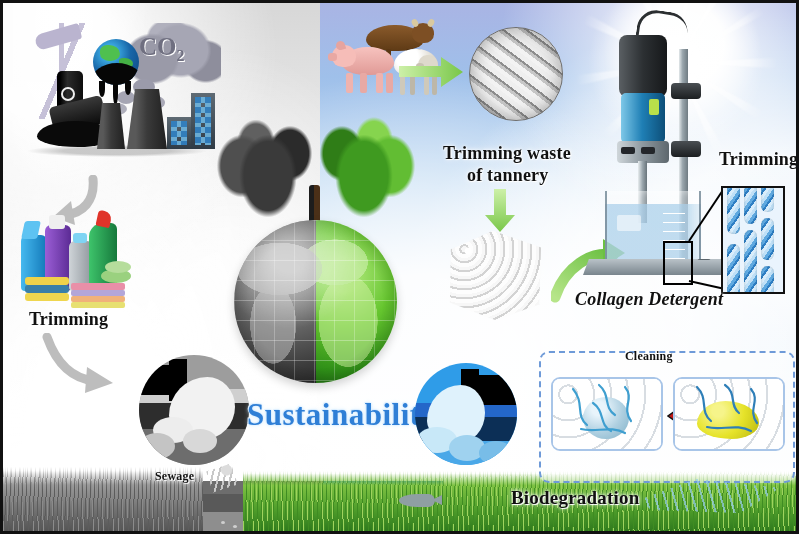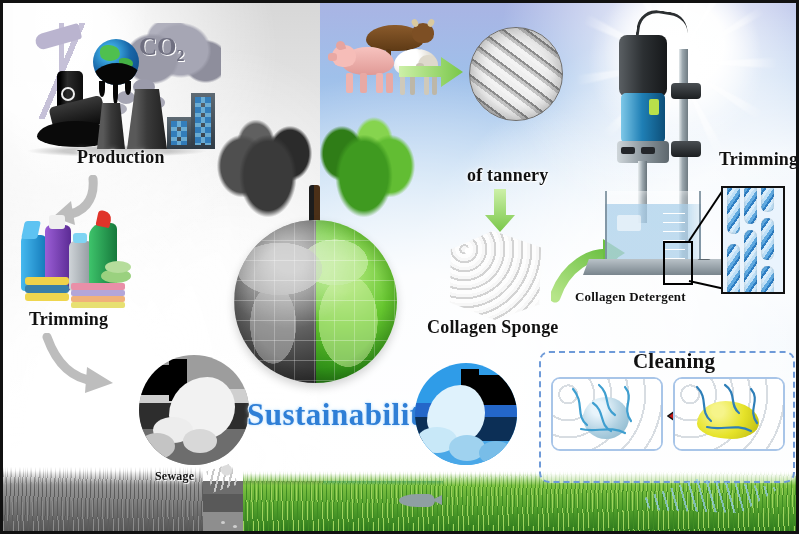--- a/index.html
+++ b/index.html
@@ -289,20 +289,21 @@
   <div class="strip grass-green"></div>
   <div class="fish" style="left:396px;bottom:24px;z-index:3;">
     <b style="background:#8f9fa3;width:36px;height:13px;"></b>
       <i style="border-right:10px solid #8f9fa3;"></i>
   </div>
 
   <div style="position:absolute;right:16px;bottom:18px;width:140px;height:34px;z-index:4;
      background:repeating-linear-gradient(74deg, rgba(150,205,230,.85) 0 2px, rgba(0,0,0,0) 2px 9px);
      clip-path:polygon(0 60%,40% 0,100% 26%,72% 100%,8% 92%);opacity:.85;"></div>
 
+  <div class="lbl shadow" style="left:508px;bottom:22px;font-size:19px;z-index:6;">Biodegradation</div>
 
   <div id="tree-globe">
     <div class="canopy">
       <div class="cl"></div>
       <div class="cr"></div>
     </div>
     <div class="trunk"></div>
     <div class="globe">
       <div class="gl"></div>
       <div class="gr"></div>
@@ -337,21 +338,20 @@
 
     <div class="stack s1"></div>
     <div class="stack s2"></div>
     <div class="bld" style="left:146px;width:24px;height:32px;">
       <div class="win"></div>
     </div>
     <div class="bld" style="left:170px;width:24px;height:56px;">
       <div class="win"></div>
     </div>
   </div>
-  <div class="lbl shadow" style="left:74px;top:144px;font-size:18px;">Production</div>
 
   <div class="ar-gray" style="left:28px;top:172px;">
     <svg width="70" height="50" viewBox="0 0 70 50">
       <path d="M62 4 C 64 26, 52 38, 34 40" stroke="#bdbdbd" stroke-width="9" fill="none" stroke-linecap="round"></path>
       <path d="M40 26 L 22 42 L 44 50 Z" fill="#bdbdbd"></path>
     </svg>
   </div>
 
   <div id="detergent">
     <div class="bottle" style="left:0;top:20px;width:26px;height:56px;background:linear-gradient(to right,#46b9ef,#1278b8);"></div>
@@ -453,36 +453,36 @@
           <linearGradient id="g1" x1="0" y1="0" x2="1" y2="0">
         <stop offset="0" stop-color="#cdf0a8"></stop>
             <stop offset="1" stop-color="#79c74a"></stop>
           </linearGradient>
         </defs>
       <path d="M0 11 L42 11 L42 2 L64 17 L42 32 L42 22 L0 22 Z" fill="url(#g1)"></path>
     </svg>
   </div>
 
   <div id="trim"></div>
+  <div class="lbl shadow" style="left:440px;top:140px;font-size:18px;">Trimming waste</div>
   <div class="lbl shadow" style="left:464px;top:162px;font-size:18px;">of tannery</div>
 
   <div class="ar-green" style="position:absolute;left:480px;top:186px;">
     <svg width="34" height="44" viewBox="0 0 34 44">
       <defs>
           <linearGradient id="g2" x1="0" y1="0" x2="0" y2="1">
         <stop offset="0" stop-color="#cdf0a8"></stop>
             <stop offset="1" stop-color="#79c74a"></stop>
           </linearGradient>
         </defs>
       <path d="M11 0 L23 0 L23 26 L32 26 L17 43 L2 26 L11 26 Z" fill="url(#g2)"></path>
     </svg>
   </div>
 
   <div id="sponge-cube"></div>
-  <div class="lbl shadow" style="left:424px;top:314px;font-size:18px;">Collagen Sponge</div>
 
   <div class="ar-green" style="position:absolute;left:548px;top:234px;">
     <svg width="76" height="66" viewBox="0 0 76 66">
       <defs>
           <linearGradient id="g3" x1="0" y1="1" x2="1" y2="0">
         <stop offset="0" stop-color="#b6e589"></stop>
             <stop offset="1" stop-color="#6cc043"></stop>
           </linearGradient>
         </defs>
       <path d="M4 60 C 14 30, 40 14, 62 18" stroke="url(#g3)" stroke-width="11" fill="none" stroke-linecap="round"></path>
@@ -522,24 +522,24 @@
   <div id="collagen-inset">
     <div class="fiber" style="left:4px;top:-6px;height:52px;"></div>
     <div class="fiber" style="left:4px;top:56px;height:54px;"></div>
     <div class="fiber" style="left:21px;top:-4px;height:40px;"></div>
     <div class="fiber" style="left:21px;top:42px;height:66px;"></div>
     <div class="fiber" style="left:38px;top:-6px;height:30px;"></div>
     <div class="fiber" style="left:38px;top:30px;height:42px;"></div>
     <div class="fiber" style="left:38px;top:78px;height:32px;"></div>
   </div>
   <div class="lbl shadow" style="left:716px;top:146px;font-size:18px;">Trimming</div>
-  <div class="lbl shadow" style="left:572px;top:286px;font-size:13px;">Collagen Detergent</div>
+  <div class="lbl shadow" style="left:572px;top:286px;font-size:18px;font-style:italic;">Collagen Detergent</div>
 
   <div id="pickering">
-    <div class="lbl" style="left:92px;top:-4px;font-size:21px;">Cleaning</div>
+    <div class="lbl" style="left:84px;top:-4px;font-size:12px;">Cleaning</div>
 
     <div class="pk-panel" style="left:10px;">
       <div class="beads"></div>
       <div class="droplet" style="left:30px;top:18px;width:46px;height:42px;
            background:radial-gradient(circle at 34% 28%, #e8f4fb 0 16%, #aecfe0 56%, #7fb0c7 100%);"></div>
       <svg style="position:absolute;left:6px;top:2px;" width="100" height="66" viewBox="0 0 100 66">
         <g stroke="#3f9fd0" stroke-width="2.2" fill="none" stroke-linecap="round">
           <path d="M14 8 C 26 22, 16 34, 28 44"></path>
           <path d="M40 4 C 52 14, 44 26, 56 34"></path>
           <path d="M66 6 C 76 18, 62 26, 72 40"></path>

